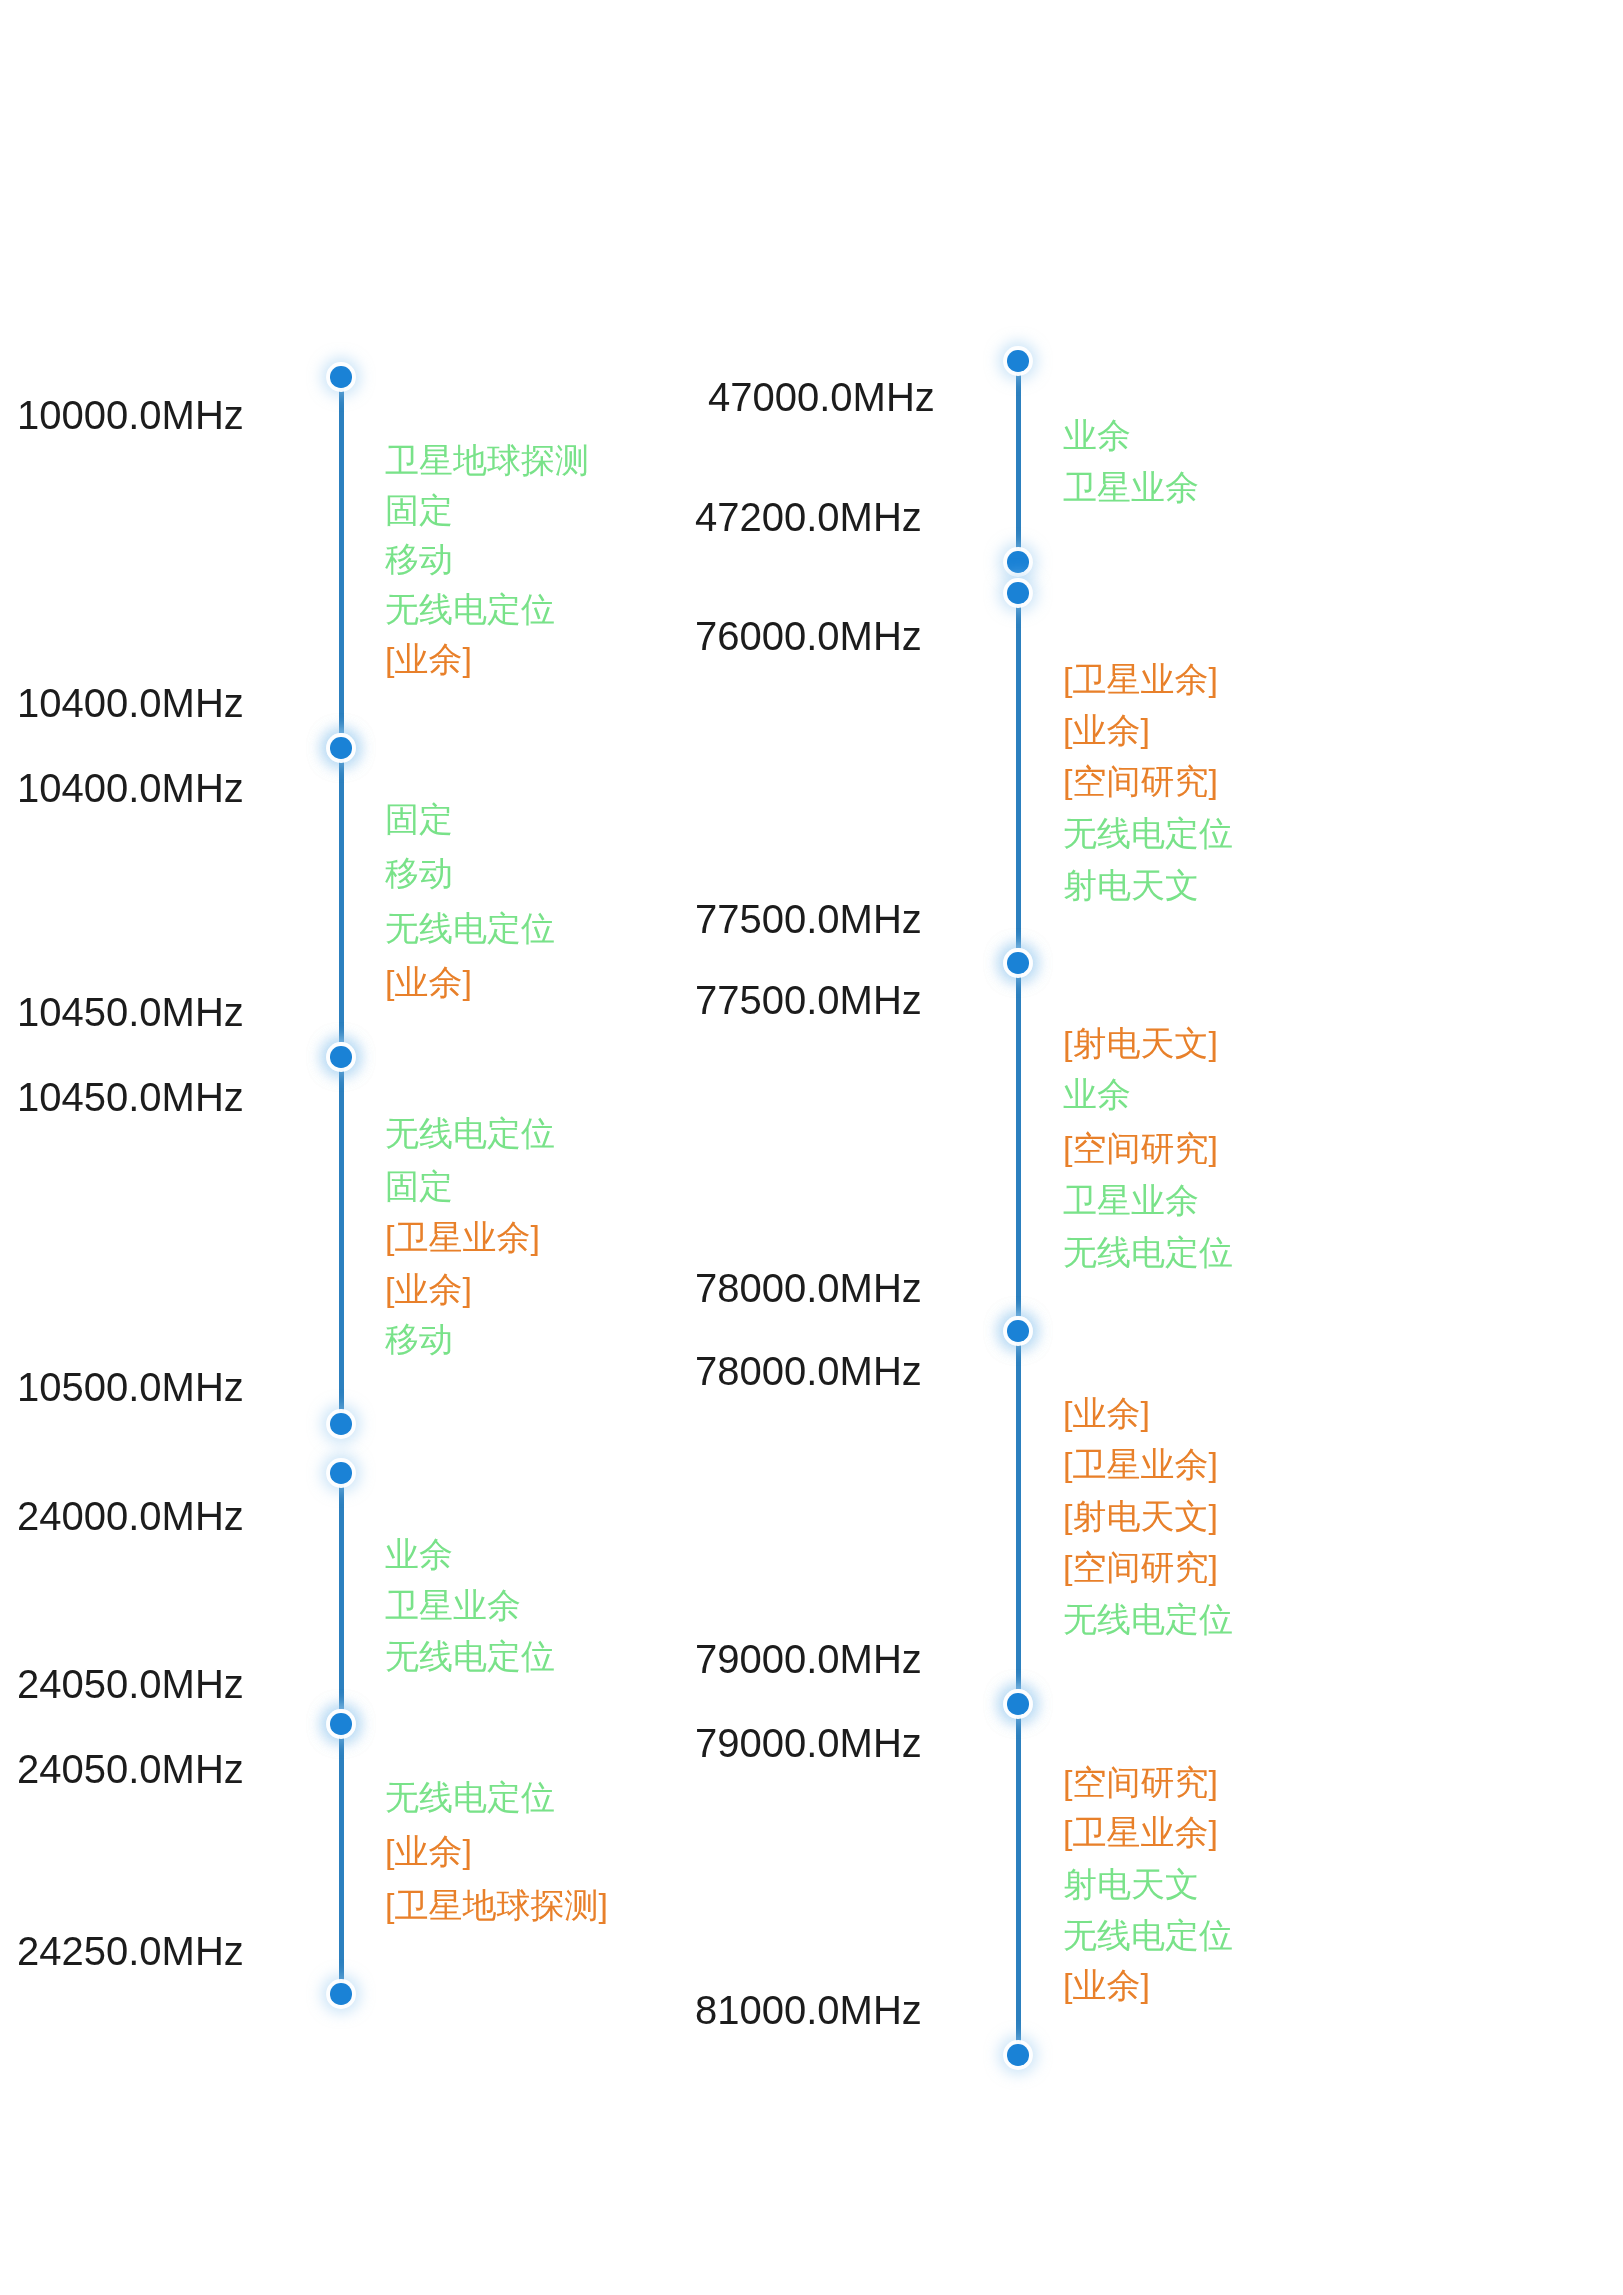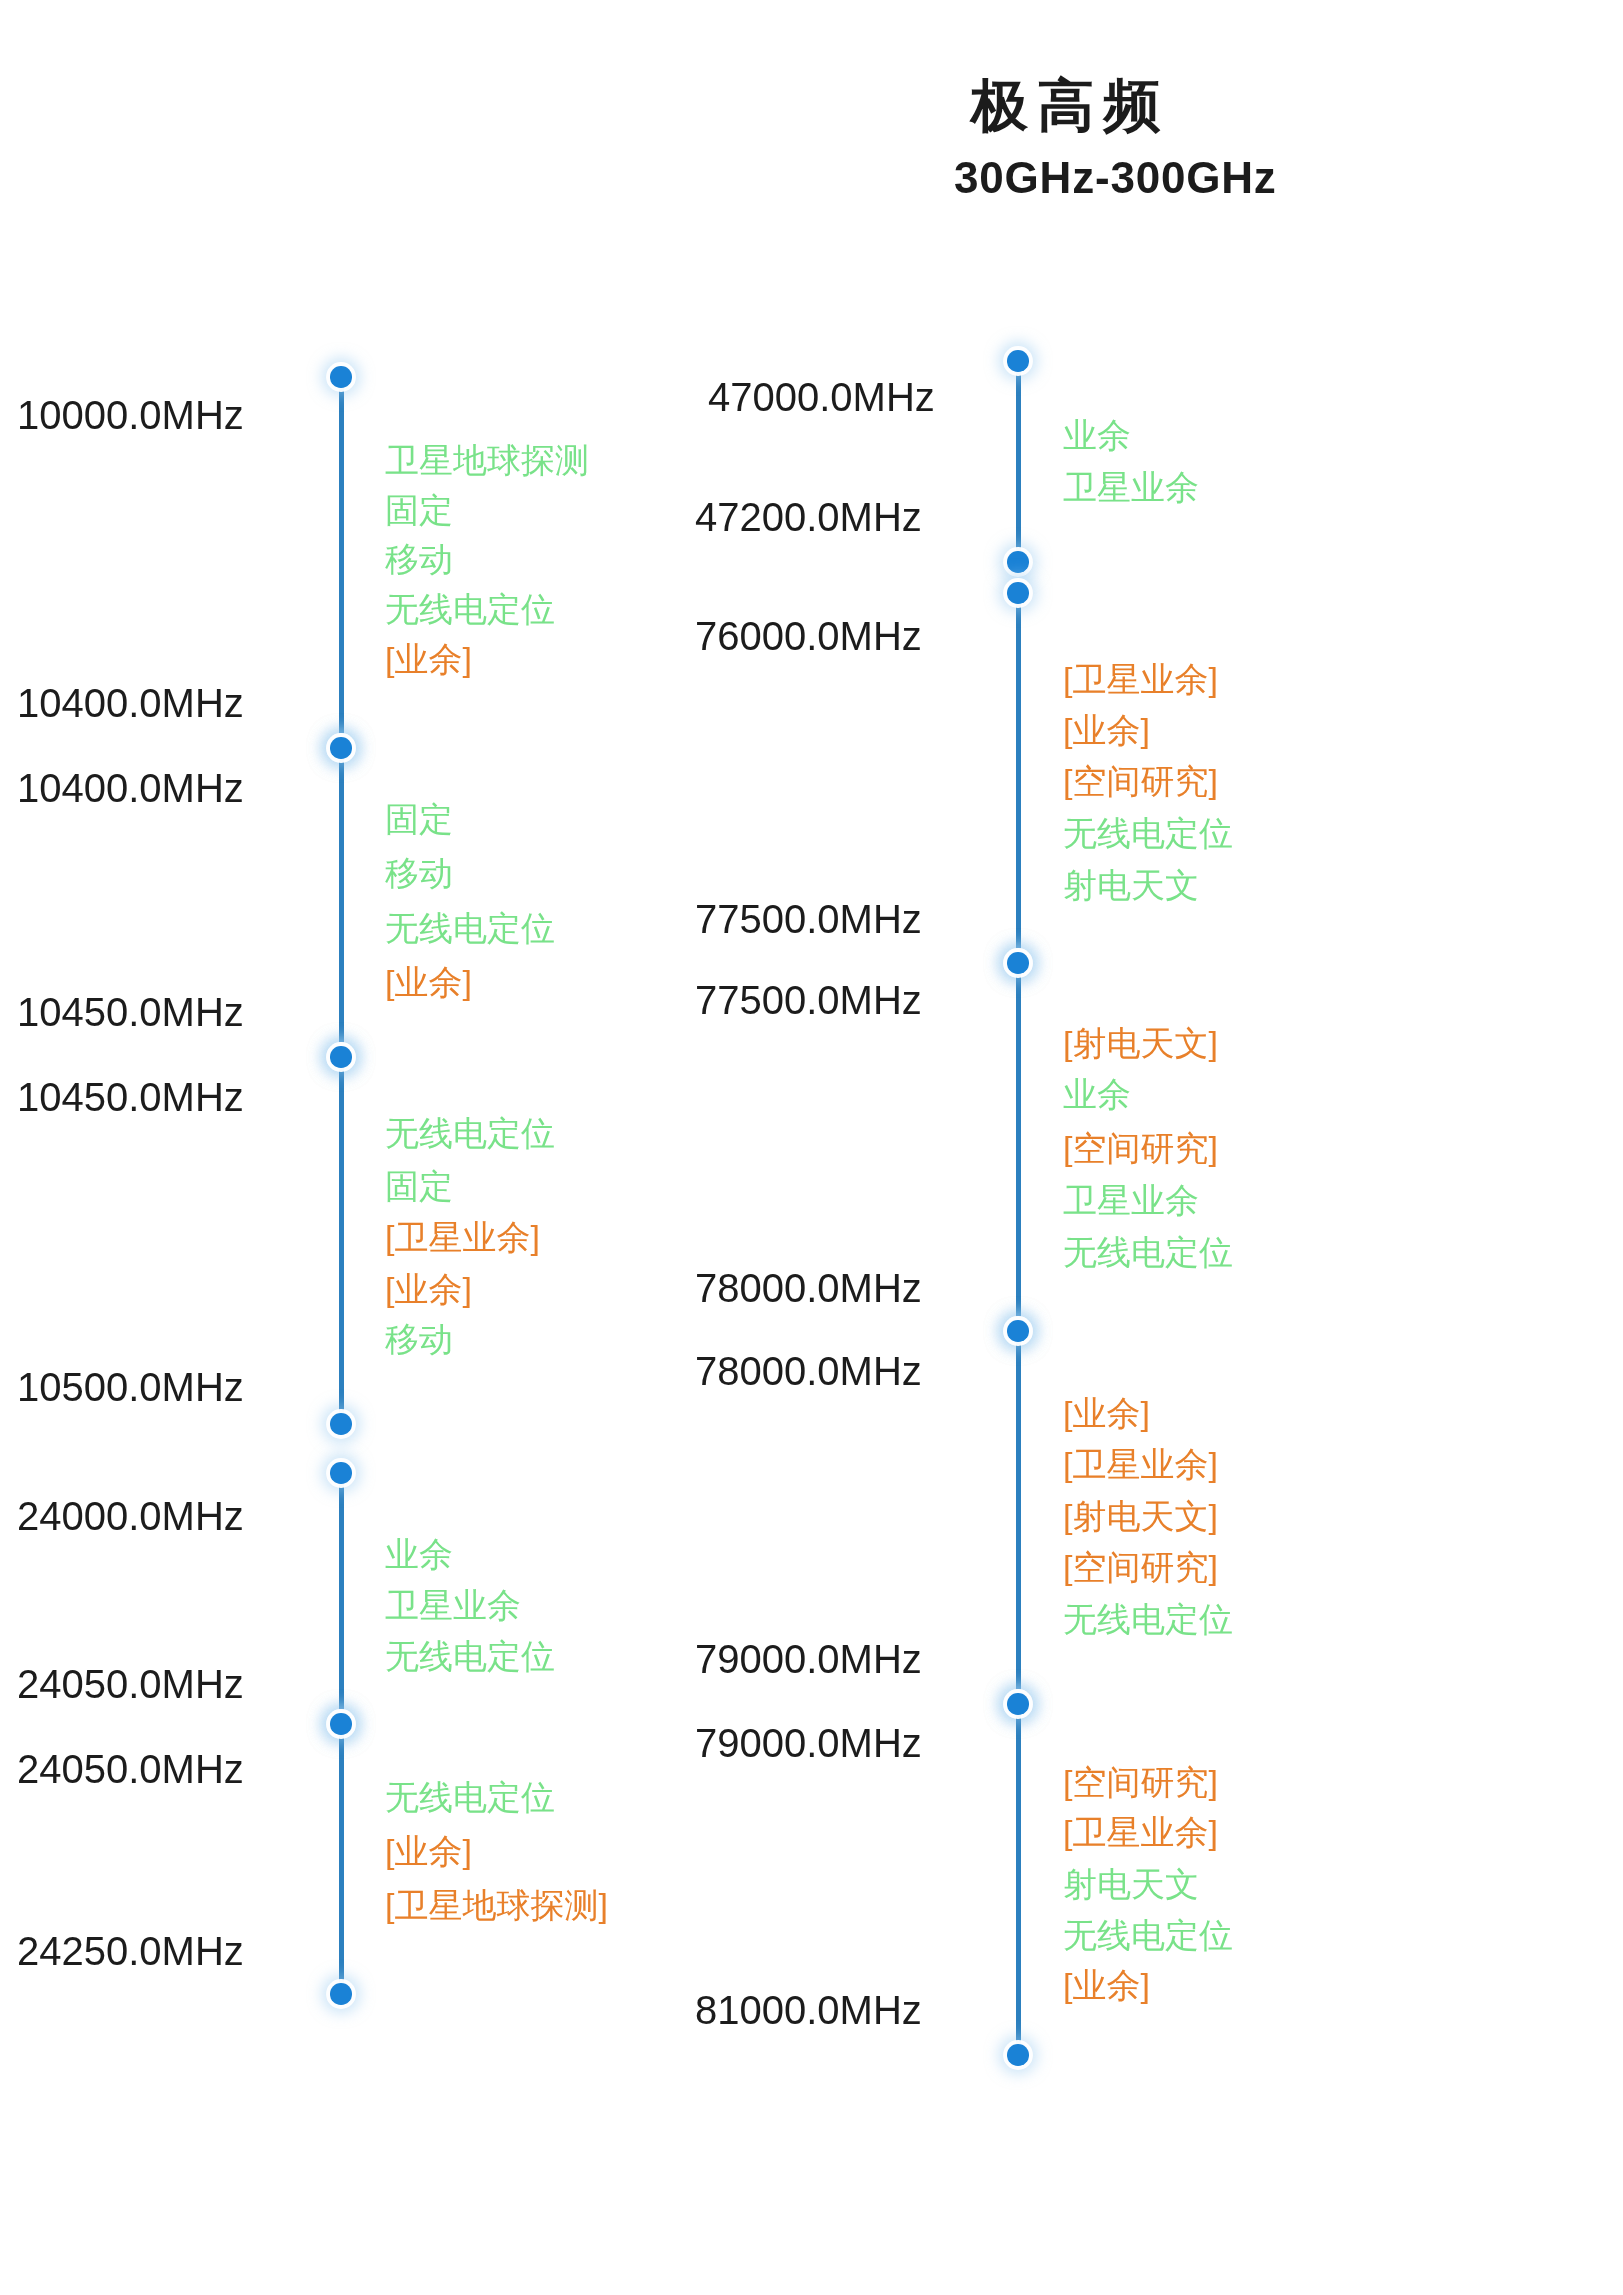--- a/index.html
+++ b/index.html
@@ -64,22 +64,20 @@
     white-space: nowrap;
   }
   .green  { color: var(--green, #79e289); }
   .orange { color: var(--orange, #e8802a); }
 </style>
 </head>
 <body>
 
 <div id="canvas" data-name="frequency-allocation-diagram">
 
-  <div data-name="page-title">极高频</div>
-  <div data-name="page-subtitle">30GHz-300GHz</div>
 
   <div data-name="band-line" style="left:339px;top:377px;height:370px"></div>
   <div data-name="band-start-dot" style="left:330px;top:366px"></div>
   <div data-name="band-end-dot" style="left:330px;top:737px"></div>
   <div data-name="freq-start-label" style="left:17px;top:391px">10000.0MHz</div>
   <div data-name="freq-end-label" style="left:17px;top:679px">10400.0MHz</div>
   <div data-name="allocation-label" style="left:385px;top:436px" class="green">卫星地球探测</div>
   <div data-name="allocation-label" style="left:385px;top:486px" class="green">固定</div>
   <div data-name="allocation-label" style="left:385px;top:535px" class="green">移动</div>
   <div data-name="allocation-label" style="left:385px;top:585px" class="green">无线电定位</div>

